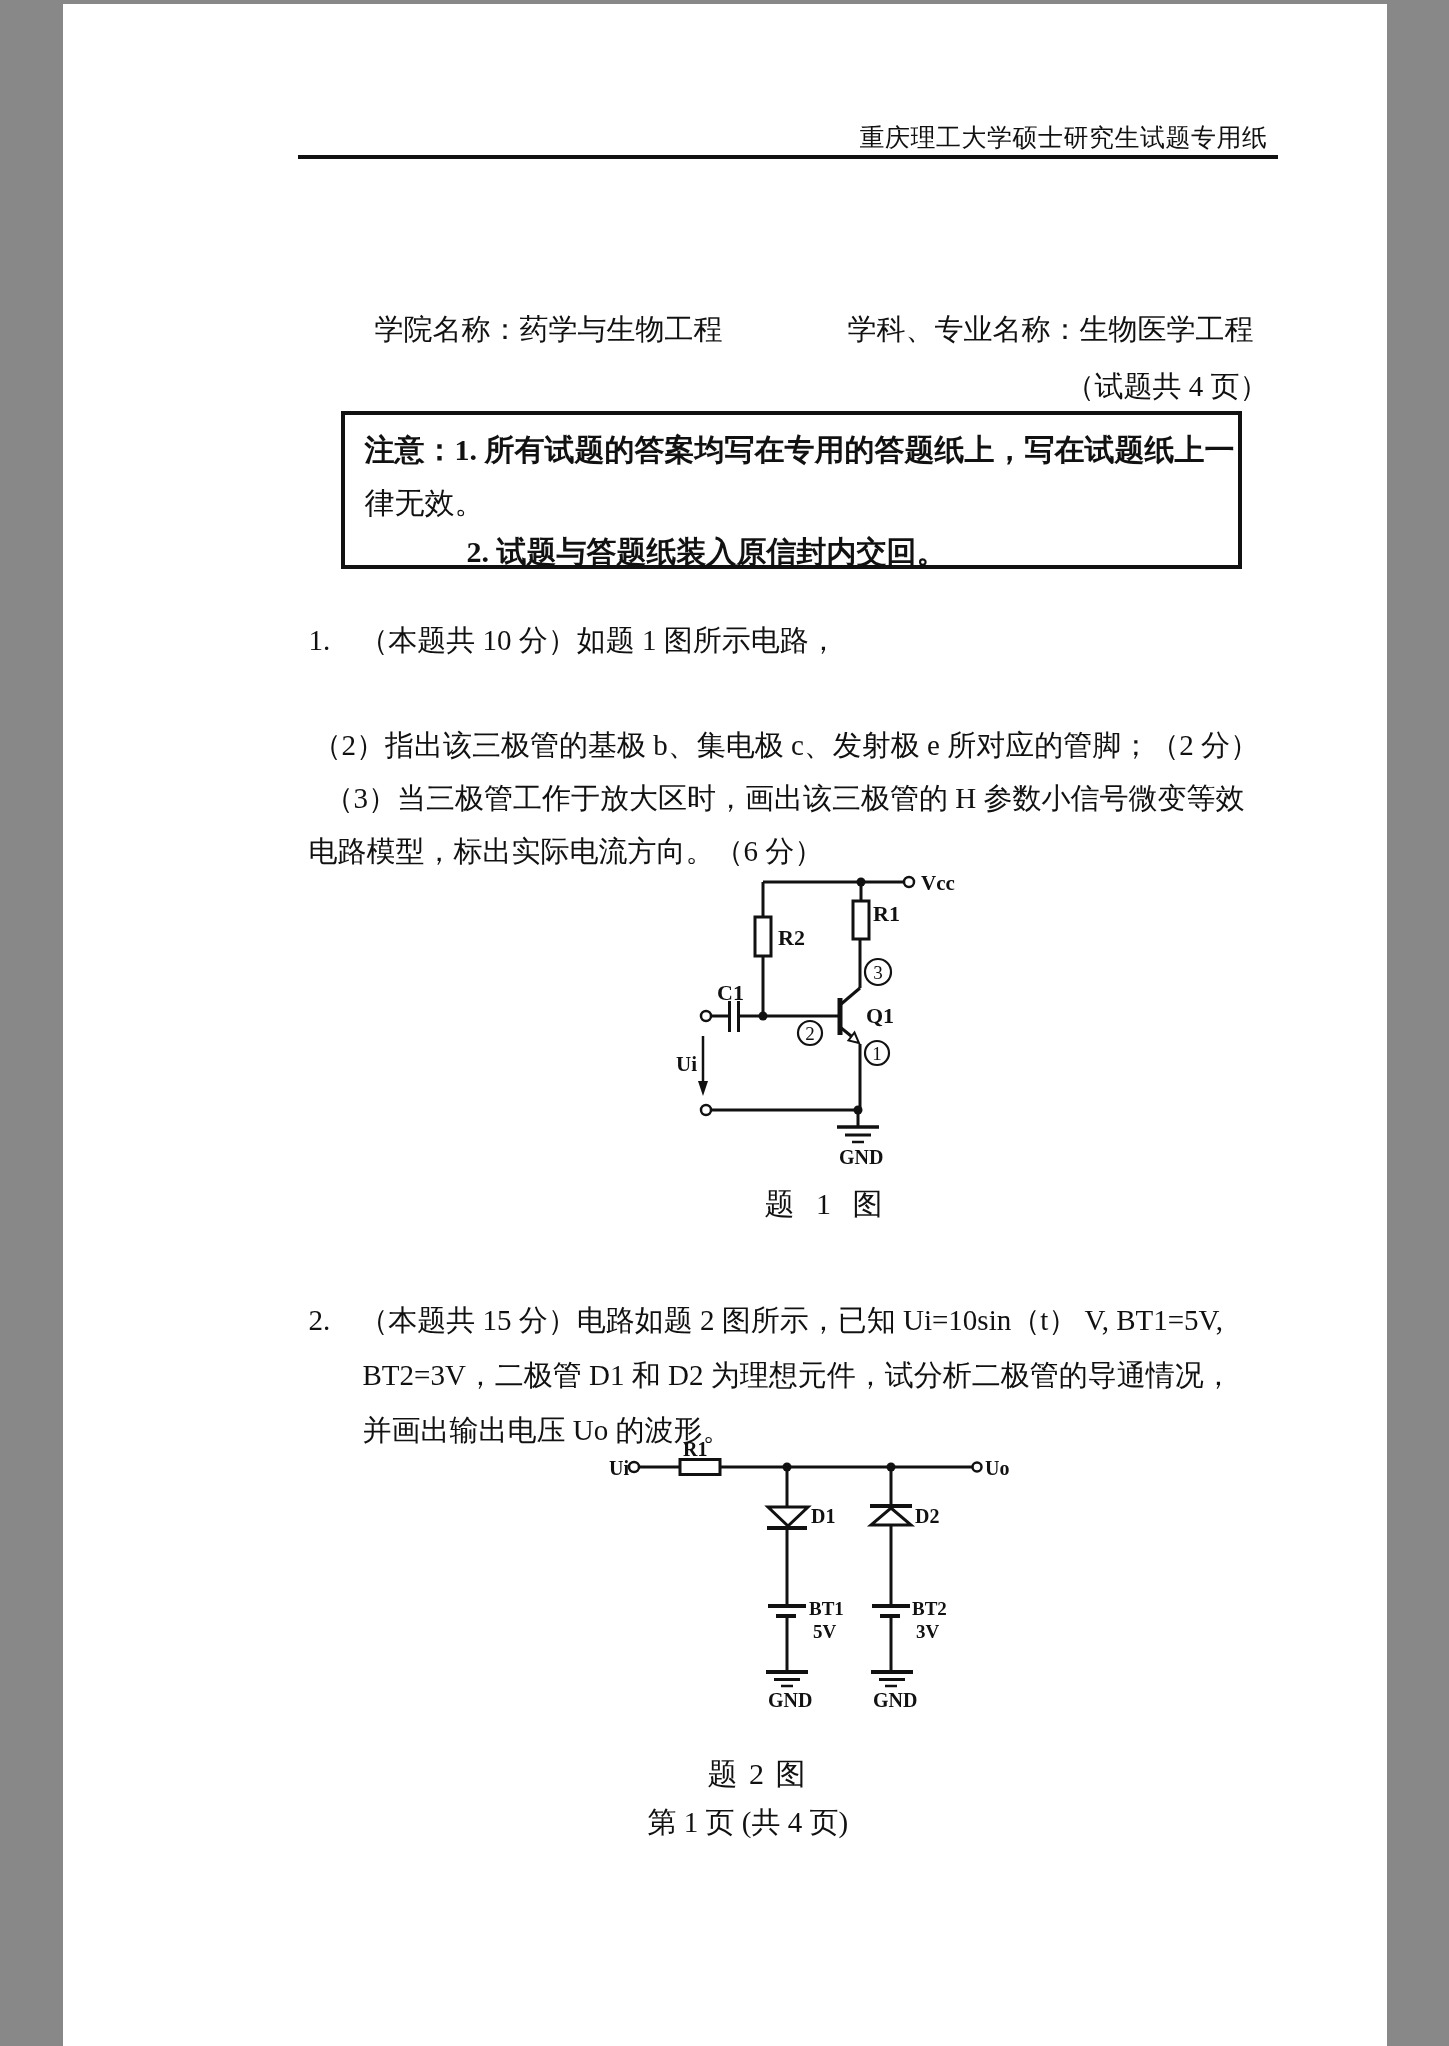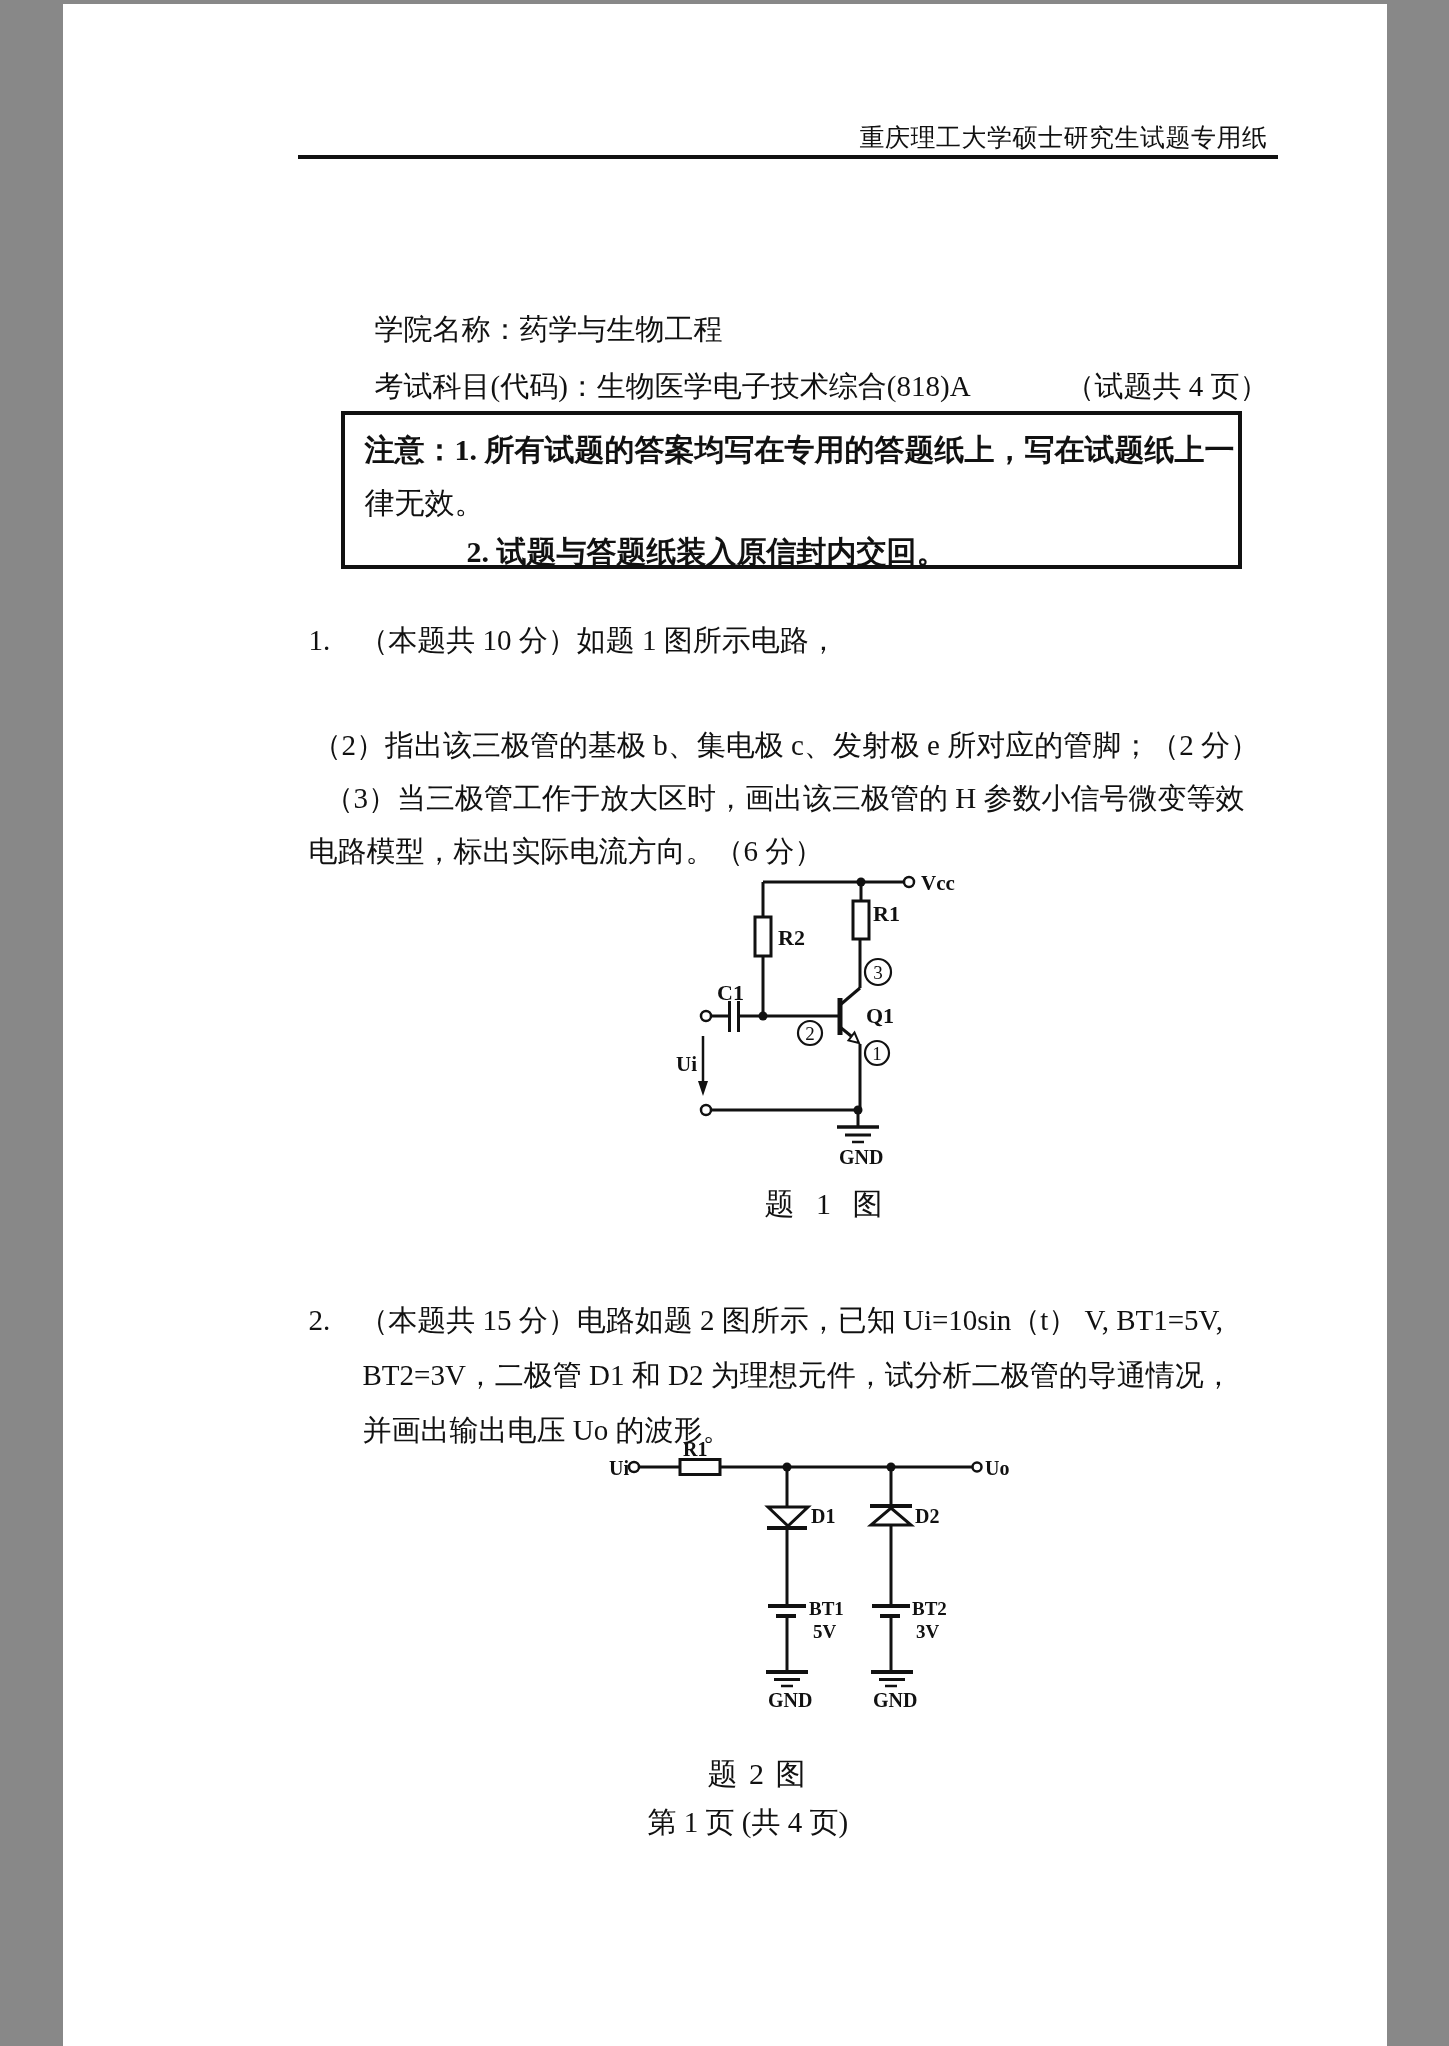--- a/index.html
+++ b/index.html
@@ -52,21 +52,21 @@
 </head>
 <body>
 
 <div class="page">
 
   <div class="abs header-note">重庆理工大学硕士研究生试题专用纸</div>
   <div class="header-rule"></div>
 
 
   <div class="abs info i-college">学院名称：药学与生物工程</div>
-  <div class="abs info i-subject">考试科目(代码)：生物医学电子技术综合(818)A</div>
+  <div class="abs info i-major">学科、专业名称：生物医学工程</div>
   <div class="abs info i-pages">（试题共 4 页）</div>
 
   <div class="notice-box">
     <div class="nline n1">注意：1. 所有试题的答案均写在专用的答题纸上，写在试题纸上一</div>
     <div class="nline n2">律无效。</div>
     <div class="nline n3">2. 试题与答题纸装入原信封内交回。</div>
   </div>
 
   <div class="abs q q1-l1">1.    （本题共 10 分）如题 1 图所示电路，</div>
   <div class="abs q q1-l3">（2）指出该三极管的基极 b、集电极 c、发射极 e 所对应的管脚；（2 分）</div>

